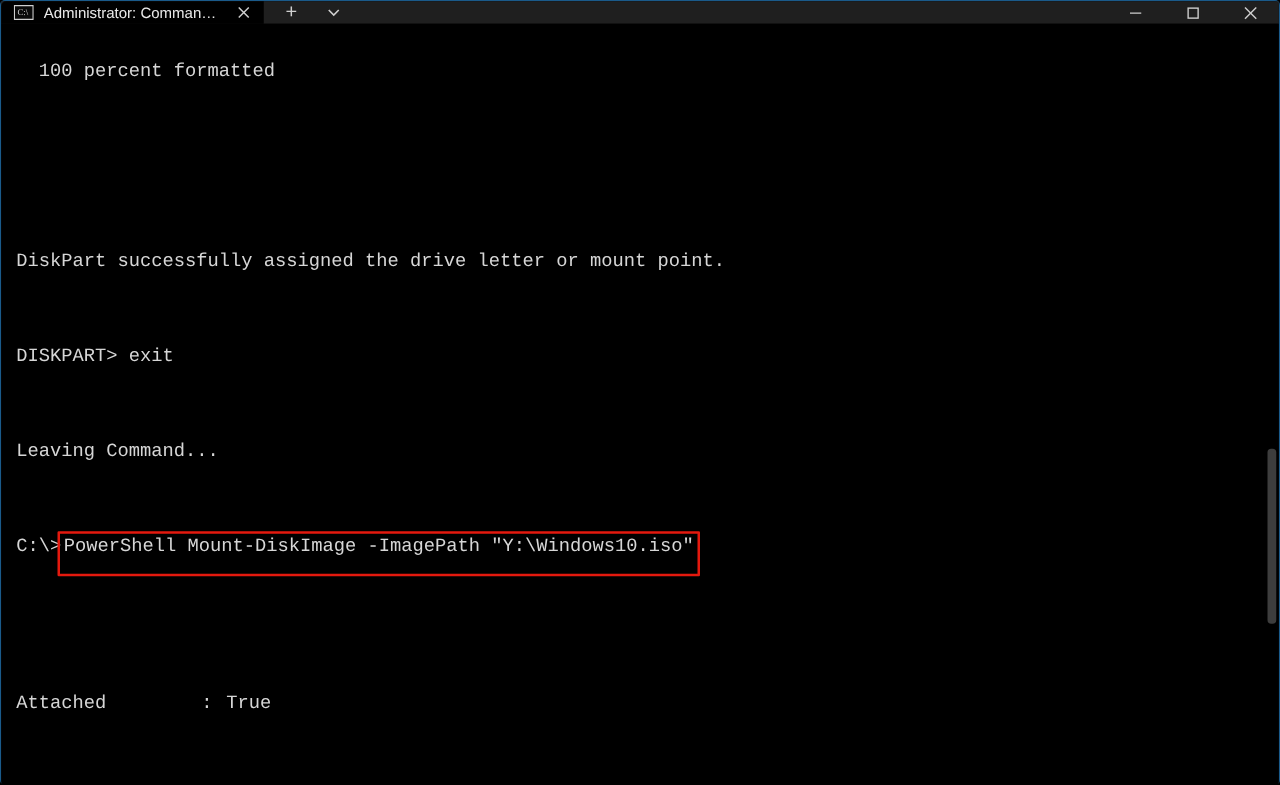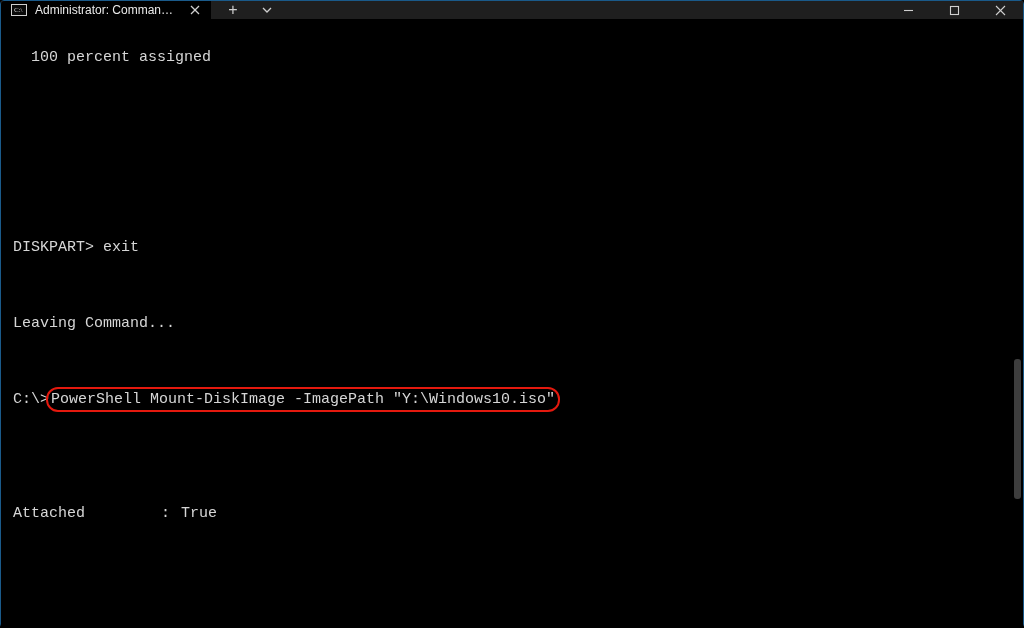--- a/index.html
+++ b/index.html
@@ -12,21 +12,21 @@
   .tab .close { width: 16px; height: 16px; display: flex; align-items: center; justify-content: center; color: #eaeaea; font-size: 12px; }
   .tab-actions { display: flex; align-items: center; gap: 6px; padding-left: 8px; }
   .tab-actions .btn { width: 28px; height: 100%; display: flex; align-items: center; justify-content: center; color: #cfcfcf; }
   .tab-actions .plus { font-size: 16px; font-weight: 300; }
   .tab-actions .chevron svg { display: block; }
   .window-controls { margin-left: auto; display: flex; }
   .window-controls .btn { width: 46px; height: 100%; display: flex; align-items: center; justify-content: center; color: #cfcfcf; }
   .window-controls .btn svg { display: block; }
   .body { flex: 1; background: #000; color: #d6d6d6; font-size: 15px; line-height: 19px; padding: 10px 4px 0 12px; white-space: pre; position: relative; }
   .scrollbar { position: absolute; right: 2px; top: 340px; width: 7px; height: 140px; background: #3d3d3d; border-radius: 3px; }
-  .hl { display: inline-block; border: 2.5px solid #e4190e; border-radius: 12px; padding: 1px 3px 1px 3px; margin: -3px 0 -3px -3px; }
+  .hl { display: inline-block; border: 2.5px solid #e4190e; border-radius: 1px; padding: 1px 3px 12px 3px; margin: -3px 0 -3px -3px; }
   .line { display: block; }
   .kv-row { display: flex; }
   .kv-key { min-width: 148px; }
   .kv-sep { width: 20px; }
 </style>
 </head>
 <body>
 
 <div class="window">
   <div class="titlebar">
@@ -67,24 +67,25 @@
       <div class="btn">
         <svg width="11" height="11" viewBox="0 0 11 11">
             <line x1="1" y1="1" x2="10" y2="10" stroke="#cfcfcf" stroke-width="1.1"></line>
             <line x1="10" y1="1" x2="1" y2="10" stroke="#cfcfcf" stroke-width="1.1"></line>
           </svg>
       </div>
     </div>
   </div>
 
   <div class="body">
-<span class="line">  100 percent assigned</span>
+<span class="line">  100 percent formatted</span>
 <span class="line"> </span>
 <span class="line"> </span>
 <span class="line"> </span>
+<span class="line">DiskPart successfully assigned the drive letter or mount point.</span>
 <span class="line"> </span>
 <span class="line"><span>DISKPART&gt; </span><span>exit</span></span>
 <span class="line"> </span>
 <span class="line">Leaving Command...</span>
 <span class="line"> </span>
 <span class="line"><span>C:\&gt;</span><span class="hl">PowerShell Mount-DiskImage -ImagePath "Y:\Windows10.iso"</span></span>
 <span class="line"> </span>
 <span class="line"> </span>
 <div id="kv-block"><div class="kv-row"><span class="kv-key">Attached</span><span class="kv-sep">: </span><span>True</span></div></div>
 

